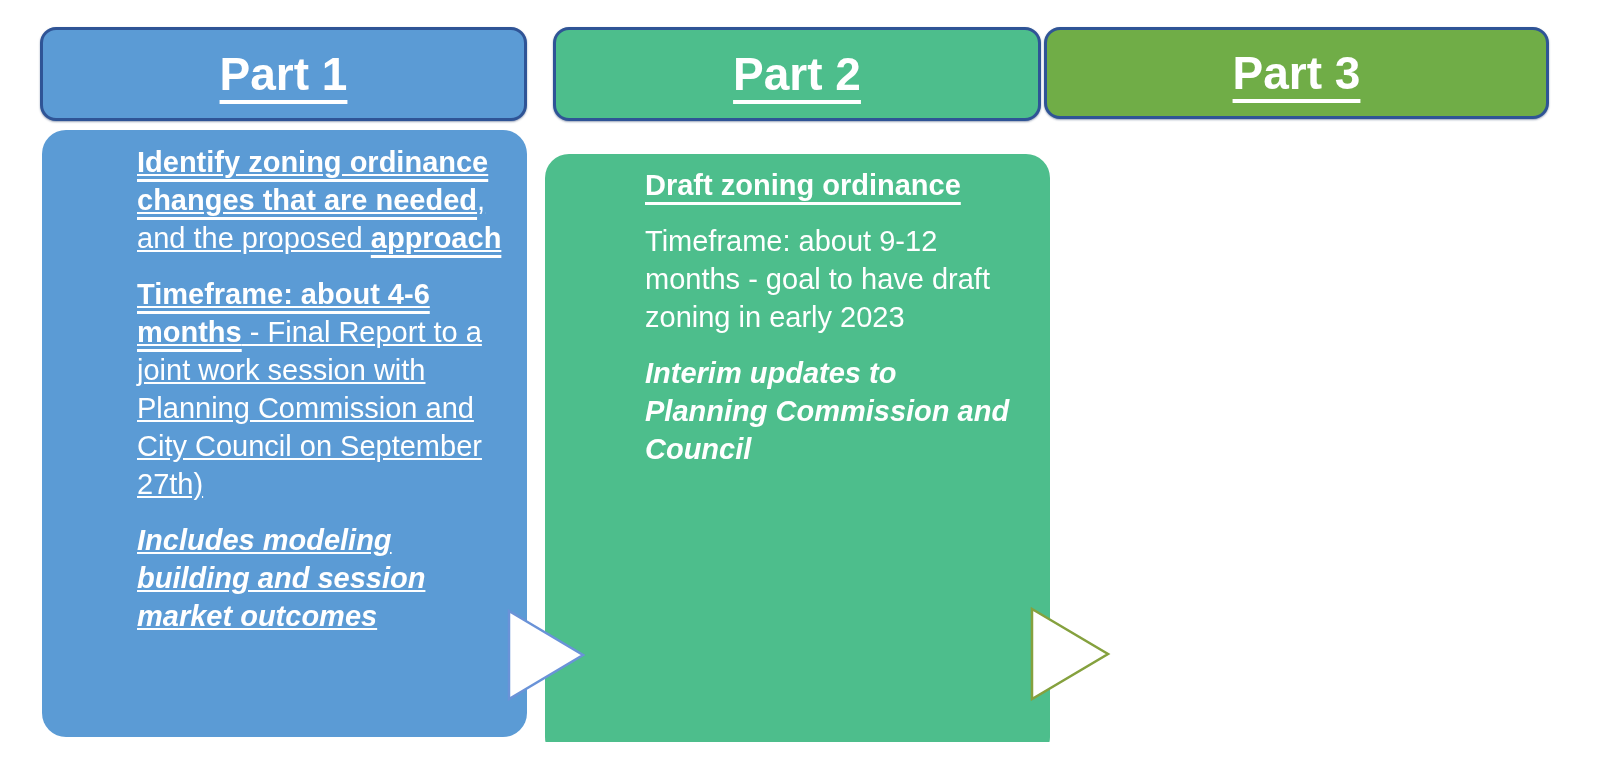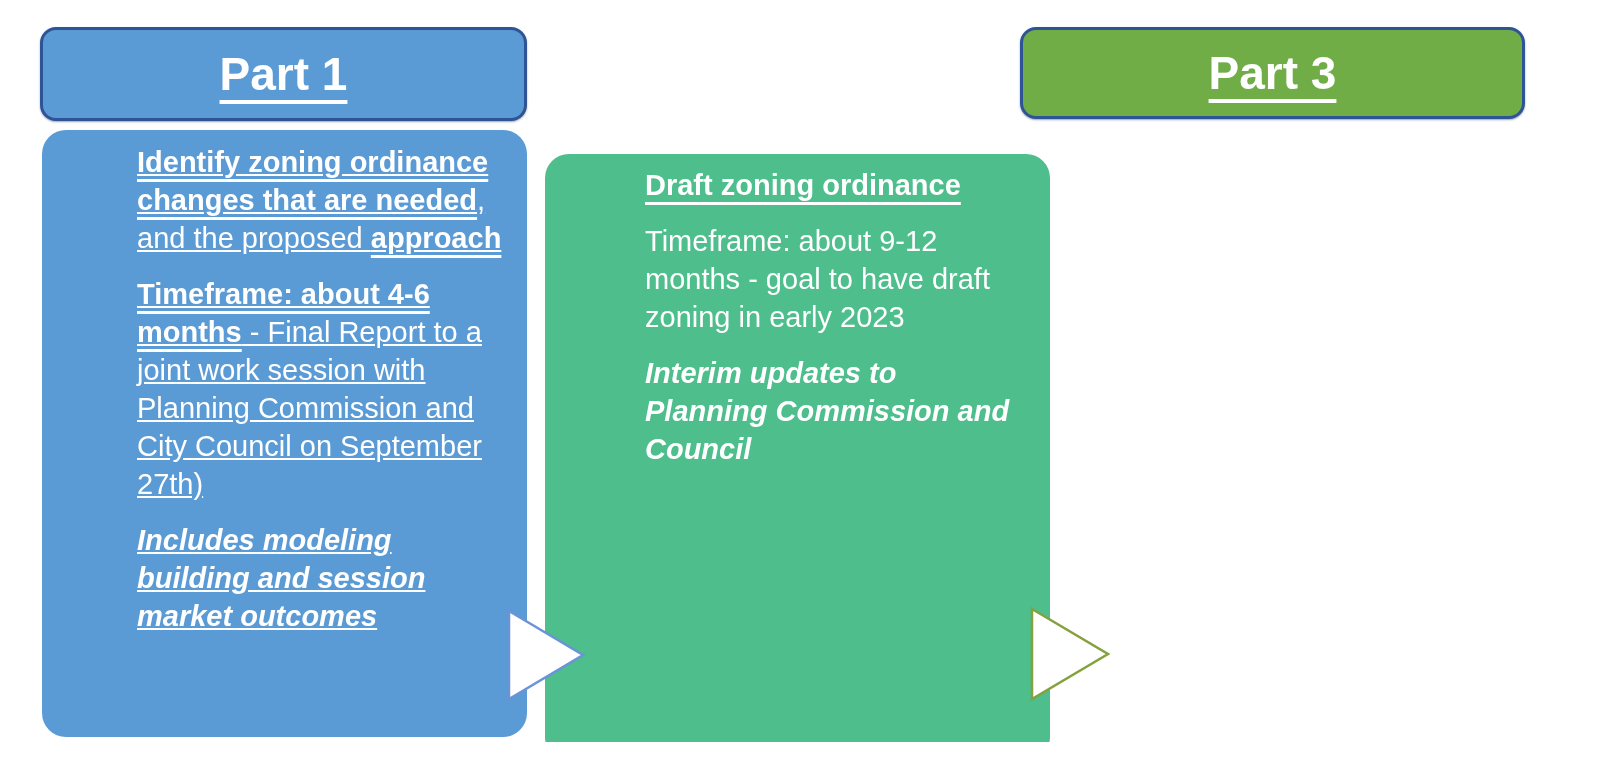--- a/index.html
+++ b/index.html
@@ -47,21 +47,21 @@
   .seg-b { font-weight: bold; }
   .seg-i { font-style: italic; }
   .seg-u {
     text-decoration: underline;
     text-decoration-thickness: 3px;
     text-underline-offset: 7px;
   }
   
   .h1 { left: 40px;   top: 27px; width: 487px; height: 94px; }
   .h2 { left: 553px;  top: 27px; width: 488px; height: 94px; }
-  .h3 { left: 1020px; top: 27px; width: 505px; height: 92px; }
+  .h3 { left: 1044px; top: 27px; width: 505px; height: 92px; }
   .b1 { left: 42px;   top: 130px; width: 485px; height: 607px; padding: 14px 15px 0 95px; }
   .b2 { left: 545px;  top: 130px; width: 505px; height: 607px; padding: 13px 33px 0 100px; margin-top: 24px; }
   .b3 { left: 1070px; top: 130px; width: 507px; height: 607px; padding: 14px 47px 0 100px; }
   .arrow {
     position: absolute;
     z-index: 5;
   }
   .a1 { left: 507px;  top: 609px; }
   .a2 { left: 1030px; top: 607px; }
 </style>
@@ -72,20 +72,23 @@
 
   <div class="header-box h1" style="background: rgb(91, 155, 213); border-color: rgb(47, 84, 150);">
     <span class="header-label">Part 1</span>
   </div>
   <div class="body-box b1" style="background: rgb(91, 155, 213); text-decoration: underline;">
       <p><span class="seg-b seg-u">Identify zoning ordinance changes that are needed</span><span>, and the proposed </span><span class="seg-b seg-u">approach</span></p>
       <p><span class="seg-b seg-u">Timeframe: about 4-6 months</span><span> - Final Report to a joint work session with Planning Commission and City Council on September 27th)</span></p>
       <p><span class="seg-b seg-i">Includes modeling building and session market outcomes</span></p>
     </div>
 
+  <div class="header-box h2" style="background: rgb(77, 190, 140); border-color: rgb(47, 84, 150);">
+    <span class="header-label">Part 2</span>
+  </div>
   <div class="body-box b2" style="background: rgb(77, 190, 140);">
       <p><span class="seg-b seg-u">Draft zoning ordinance</span></p>
       <p><span>Timeframe: about 9-12 months - goal to have draft zoning in early 2023</span></p>
       <p><span class="seg-b seg-i">Interim updates to Planning Commission and Council</span></p>
     </div>
 
   <div class="header-box h3" style="background: rgb(112, 173, 71); border-color: rgb(47, 84, 150);">
     <span class="header-label">Part 3</span>
   </div>
 

